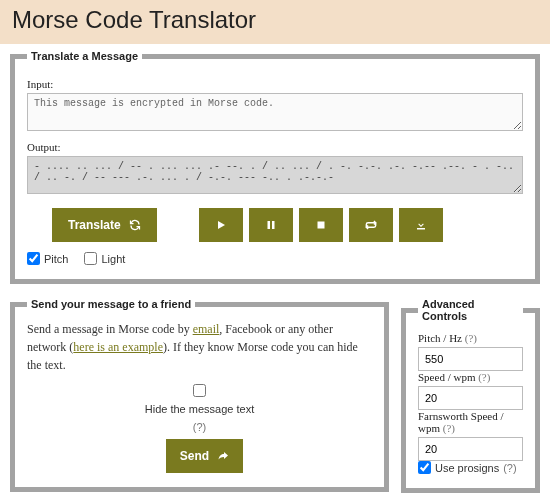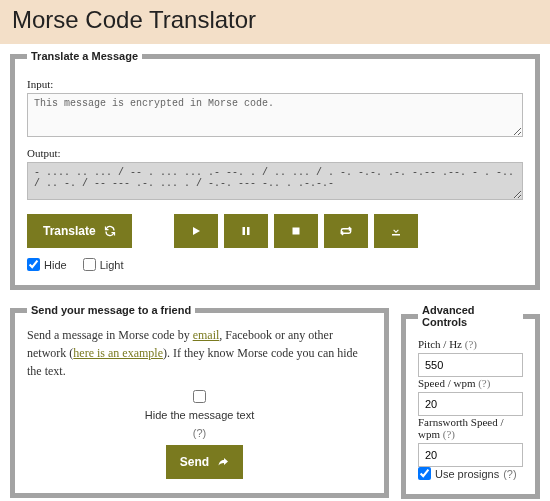--- a/index.html
+++ b/index.html
@@ -4,23 +4,23 @@
 <style>
   * { box-sizing: border-box; margin: 0; padding: 0; }
   body { font-family: Georgia, 'Times New Roman', serif; font-size: 12px; color: #333; background: #fff; width: 550px; }
   .header { background: #f3dfc8; padding: 6px 12px 10px; }
   .header h1 { font-family: -apple-system, "Segoe UI", Arial, sans-serif; font-weight: 400; font-size: 24px; color: #222; }
   .content { padding: 6px 10px; }
   fieldset { border: 5px solid #a3a3a3; padding: 10px 12px 14px; margin-bottom: 14px; }
   legend { font-family: Arial, sans-serif; font-weight: bold; font-size: 11px; color: #222; padding: 0 4px; }
   .label { font-size: 11px; color: #222; margin-bottom: 3px; margin-top: 6px; display: block; }
   textarea { width: 100%; border: 1px solid #bbb; padding: 4px 6px; font-family: 'Courier New', monospace; font-size: 10px; resize: vertical; }
-  .input-area { background: #fafafa; height: 44px; color: #666; }
+  .input-area { background: #fafafa; height: 38px; color: #666; }
   .output-area { background: #d7d7d7; height: 38px; color: #444; }
-  .btn-row { margin-top: 10px; display: flex; gap: 6px; align-items: flex-start; }
+  .btn-row { margin-top: 10px; display: flex; gap: 6px; align-items: flex-start; margin-left: 25px; }
   .btn { background: #7a7a1f; color: #fff; border: none; height: 34px; display: inline-flex; align-items: center; justify-content: center; cursor: pointer; font-family: Arial, sans-serif; font-size: 12px; font-weight: 600; }
   .btn-translate { padding: 0 16px; gap: 8px; }
   .btn-icon { width: 44px; }
   .gap { width: 30px; }
   .opts { margin-top: 10px; font-size: 11px; font-family: Arial, sans-serif; display: flex; gap: 16px; align-items: center; }
   .opts label { display: flex; align-items: center; gap: 4px; }
   .row2 { display: flex; gap: 12px; align-items: flex-start; }
   .sendbox { flex: 1; }
   .advbox { width: 139px; }
   .sendbox p { font-size: 12px; line-height: 1.5; color: #333; margin-bottom: 10px; }
@@ -101,21 +101,21 @@
               <path d="M12 3v10l-4-4-1.5 1.5L12 16l5.5-5.5L16 9l-4 4V3h-0z"></path>
               <rect x="4" y="18" width="16" height="3"></rect>
             </svg>
           </span>
     </button>
   </div>
 
   <div class="opts">
     <label>
       <input type="checkbox" id="cb-sound" checked="" style="">
-      <span>Hide</span>
+      <span>Pitch</span>
     </label>
     <label>
       <input type="checkbox" id="cb-light" style="">
       <span>Light</span>
     </label>
   </div>
 </fieldset>
 
 <div class="row2">
   <fieldset class="sendbox">

